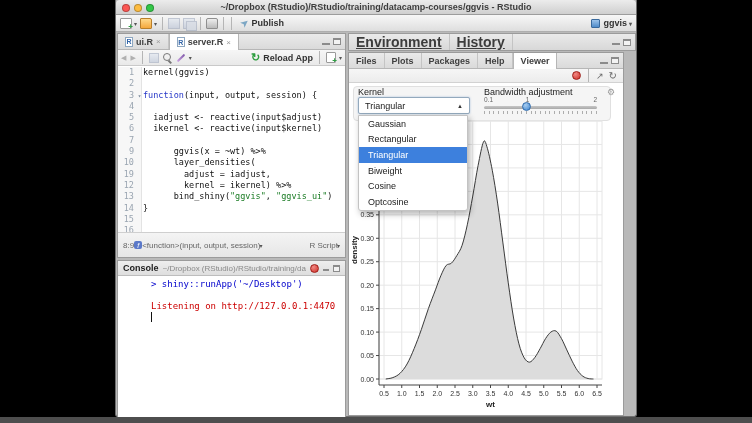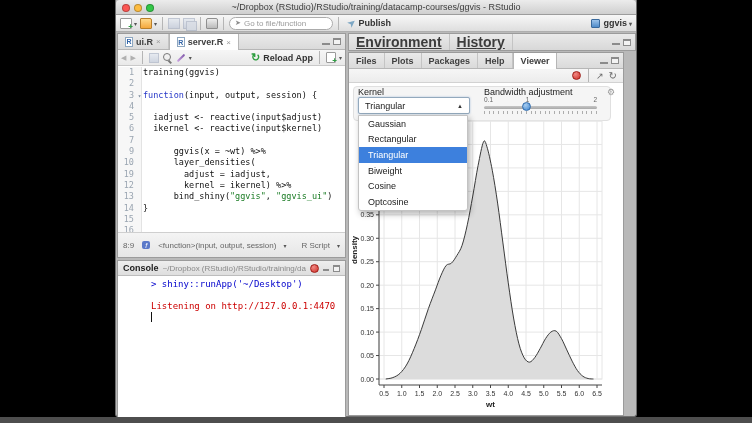--- a/index.html
+++ b/index.html
@@ -9,21 +9,21 @@
   #bottom-strip { position:absolute; left:0; top:417px; width:752px; height:6px; background:#4e4e4e; }
 
   
   #rstudio-window { position:absolute; left:115px; top:0; width:522px; height:417px;
     background:#b9b9b9; border:1px solid #6f6f6f; border-top:none;
     border-radius:0 0 3px 3px; }
 
   
   #titlebar { position:absolute; left:0; top:0; width:100%; height:15px;
     background:linear-gradient(#ececec,#cfcfcf); border-bottom:1px solid #9c9c9c;
-    border-radius:4px 4px 0 0; }
+    border-radius:4px 4px 0 0;font-weight:bold; }
   .tl { position:absolute; top:4px; width:8px; height:8px; border-radius:50%; border:1px solid rgba(0,0,0,.25); }
   #tl-close{ left:6px; background:#fc5753;} #tl-min{ left:18px; background:#fdbc40;} #tl-zoom{ left:30px; background:#33c748;}
   #window-title { position:absolute; left:0; right:0; top:2px; text-align:center;
     font-size:9px; color:#3d3d3d; }
 
   
   #main-toolbar { position:absolute; left:0; top:15px; width:100%; height:17px;
     background:linear-gradient(#f7f7f7,#dedede); border-bottom:1px solid #aeaeae;
     display:flex; align-items:center; padding:0 4px; gap:3px; }
   .mini-icon { width:12px; height:11px; display:inline-block; position:relative; }
@@ -69,21 +69,21 @@
   #code-area { position:absolute; top:33px; bottom:14px; left:0; right:0; overflow:hidden;
     font-family:"DejaVu Sans Mono", monospace; font-size:8.5px; background:#fff; }
   #gutter-bg { position:absolute; left:0; top:0; bottom:0; width:24px; background:#f7f7f7; border-right:1px solid #e3e3e3; }
   .code-line { position:relative; height:11.3px; line-height:11.3px; white-space:pre; }
   .ln { display:inline-block; width:18px; text-align:right; padding-right:2px; color:#9aa5b1; }
   .fold { display:inline-block; width:7px; font-size:6px; color:#7f8ea0; text-align:center; }
   .nofold { display:inline-block; width:7px; }
   .seg-k { color:#2637c8; } .seg-s { color:#177a21; } .seg-d { color:#111; }
   .caret-bar { display:inline-block; width:1px; height:9px; background:#111; vertical-align:-1px; }
   #editor-status { position:absolute; left:0; bottom:0; width:100%; height:19px; background:linear-gradient(#f4f4f4,#e6e6e6);
-    border-top:1px solid #cfcfcf; display:flex; align-items:center; font-size:8px; color:#666; padding:12px 5px; gap:8px; }
+    border-top:1px solid #cfcfcf; display:flex; align-items:center; font-size:8px; color:#666; padding:12px 5px; gap:0; }
   .fn-ic { width:8px; height:8px; background:#5b79c9; color:#fff; border-radius:2px; font-size:7px; font-style:italic;
     display:flex; align-items:center; justify-content:center; }
   #status-rscript { margin-left:auto; }
 
   
   #pane-console { left:1px; top:260px; width:229px; height:180px; }
   #console-header { height:15px; background:linear-gradient(#eeeeee,#dedede); border-bottom:1px solid #bdbdbd;
     display:flex; align-items:center; padding:0 5px; gap:4px; font-size:9px; overflow:hidden; }
   #console-title { font-weight:bold; color:#222; flex:none; }
   #console-path { color:#8a8a8a; font-size:8px; white-space:nowrap; overflow:hidden; flex:1 1 auto; }
@@ -147,24 +147,20 @@
       <span class="mini-icon ic-page"></span>
       <span class="caret-down">▾</span>
       <span class="mini-icon ic-folder"></span>
       <span class="caret-down">▾</span>
       <span class="tb-sep"></span>
       <span class="mini-icon ic-floppy"></span>
       <span class="mini-icon ic-floppy all"></span>
       <span class="tb-sep"></span>
       <span class="mini-icon ic-printer"></span>
       <span class="tb-sep"></span>
-      <div id="goto-box">
-        <span style="font-size:7px;color:#8b8b8b;">➤</span>
-        <span>Go to file/function</span>
-      </div>
       <span class="tb-sep"></span>
       <div id="publish-btn">
         <span class="glyph">➤</span>
         <span>Publish</span>
       </div>
       <div id="project-btn">
         <span class="proj-cube"></span>
         <span>ggvis</span>
         <span class="caret-down">▾</span>
       </div>
@@ -199,21 +195,21 @@
           <span id="reload-icon">↻</span>
           <span>Reload App</span>
         </div>
         <span class="tb-sep"></span>
         <span class="mini-icon ic-page" style="width:10px;"></span>
         <span class="caret-down">▾</span>
       </div>
       <div id="code-area">
         <div id="gutter-bg"></div>
         <div id="code-lines">
-            <div class="code-line"><span class="ln">1</span><span class="nofold"></span><span class="seg-d">training(ggvis)</span></div>
+            <div class="code-line"><span class="ln">1</span><span class="nofold"></span><span class="seg-d">kernel(ggvis)</span></div>
             <div class="code-line"><span class="ln">2</span><span class="nofold"></span></div>
             <div class="code-line"><span class="ln">3</span><span class="fold">▾</span><span class="seg-k">function</span><span class="seg-d">(input, output, session) {</span></div>
             <div class="code-line"><span class="ln">4</span><span class="nofold"></span></div>
             <div class="code-line"><span class="ln">5</span><span class="nofold"></span><span class="seg-d">  iadjust &lt;- reactive(input$adjust)</span></div>
             <div class="code-line"><span class="ln">6</span><span class="nofold"></span><span class="seg-d">  ikernel &lt;- reactive(input$kernel)</span></div>
             <div class="code-line"><span class="ln">7</span><span class="nofold"></span></div>
             <div class="code-line"><span class="ln">9</span><span class="nofold"></span><span class="seg-d">      ggvis(x = ~wt) %&gt;%</span></div>
             <div class="code-line"><span class="ln">10</span><span class="nofold"></span><span class="seg-d">      layer_densities(</span></div>
             <div class="code-line"><span class="ln">19</span><span class="nofold"></span><span class="seg-d">        adjust = iadjust,</span></div>
             <div class="code-line"><span class="ln">12</span><span class="nofold"></span><span class="seg-d">        kernel = ikernel) %&gt;%</span></div>

